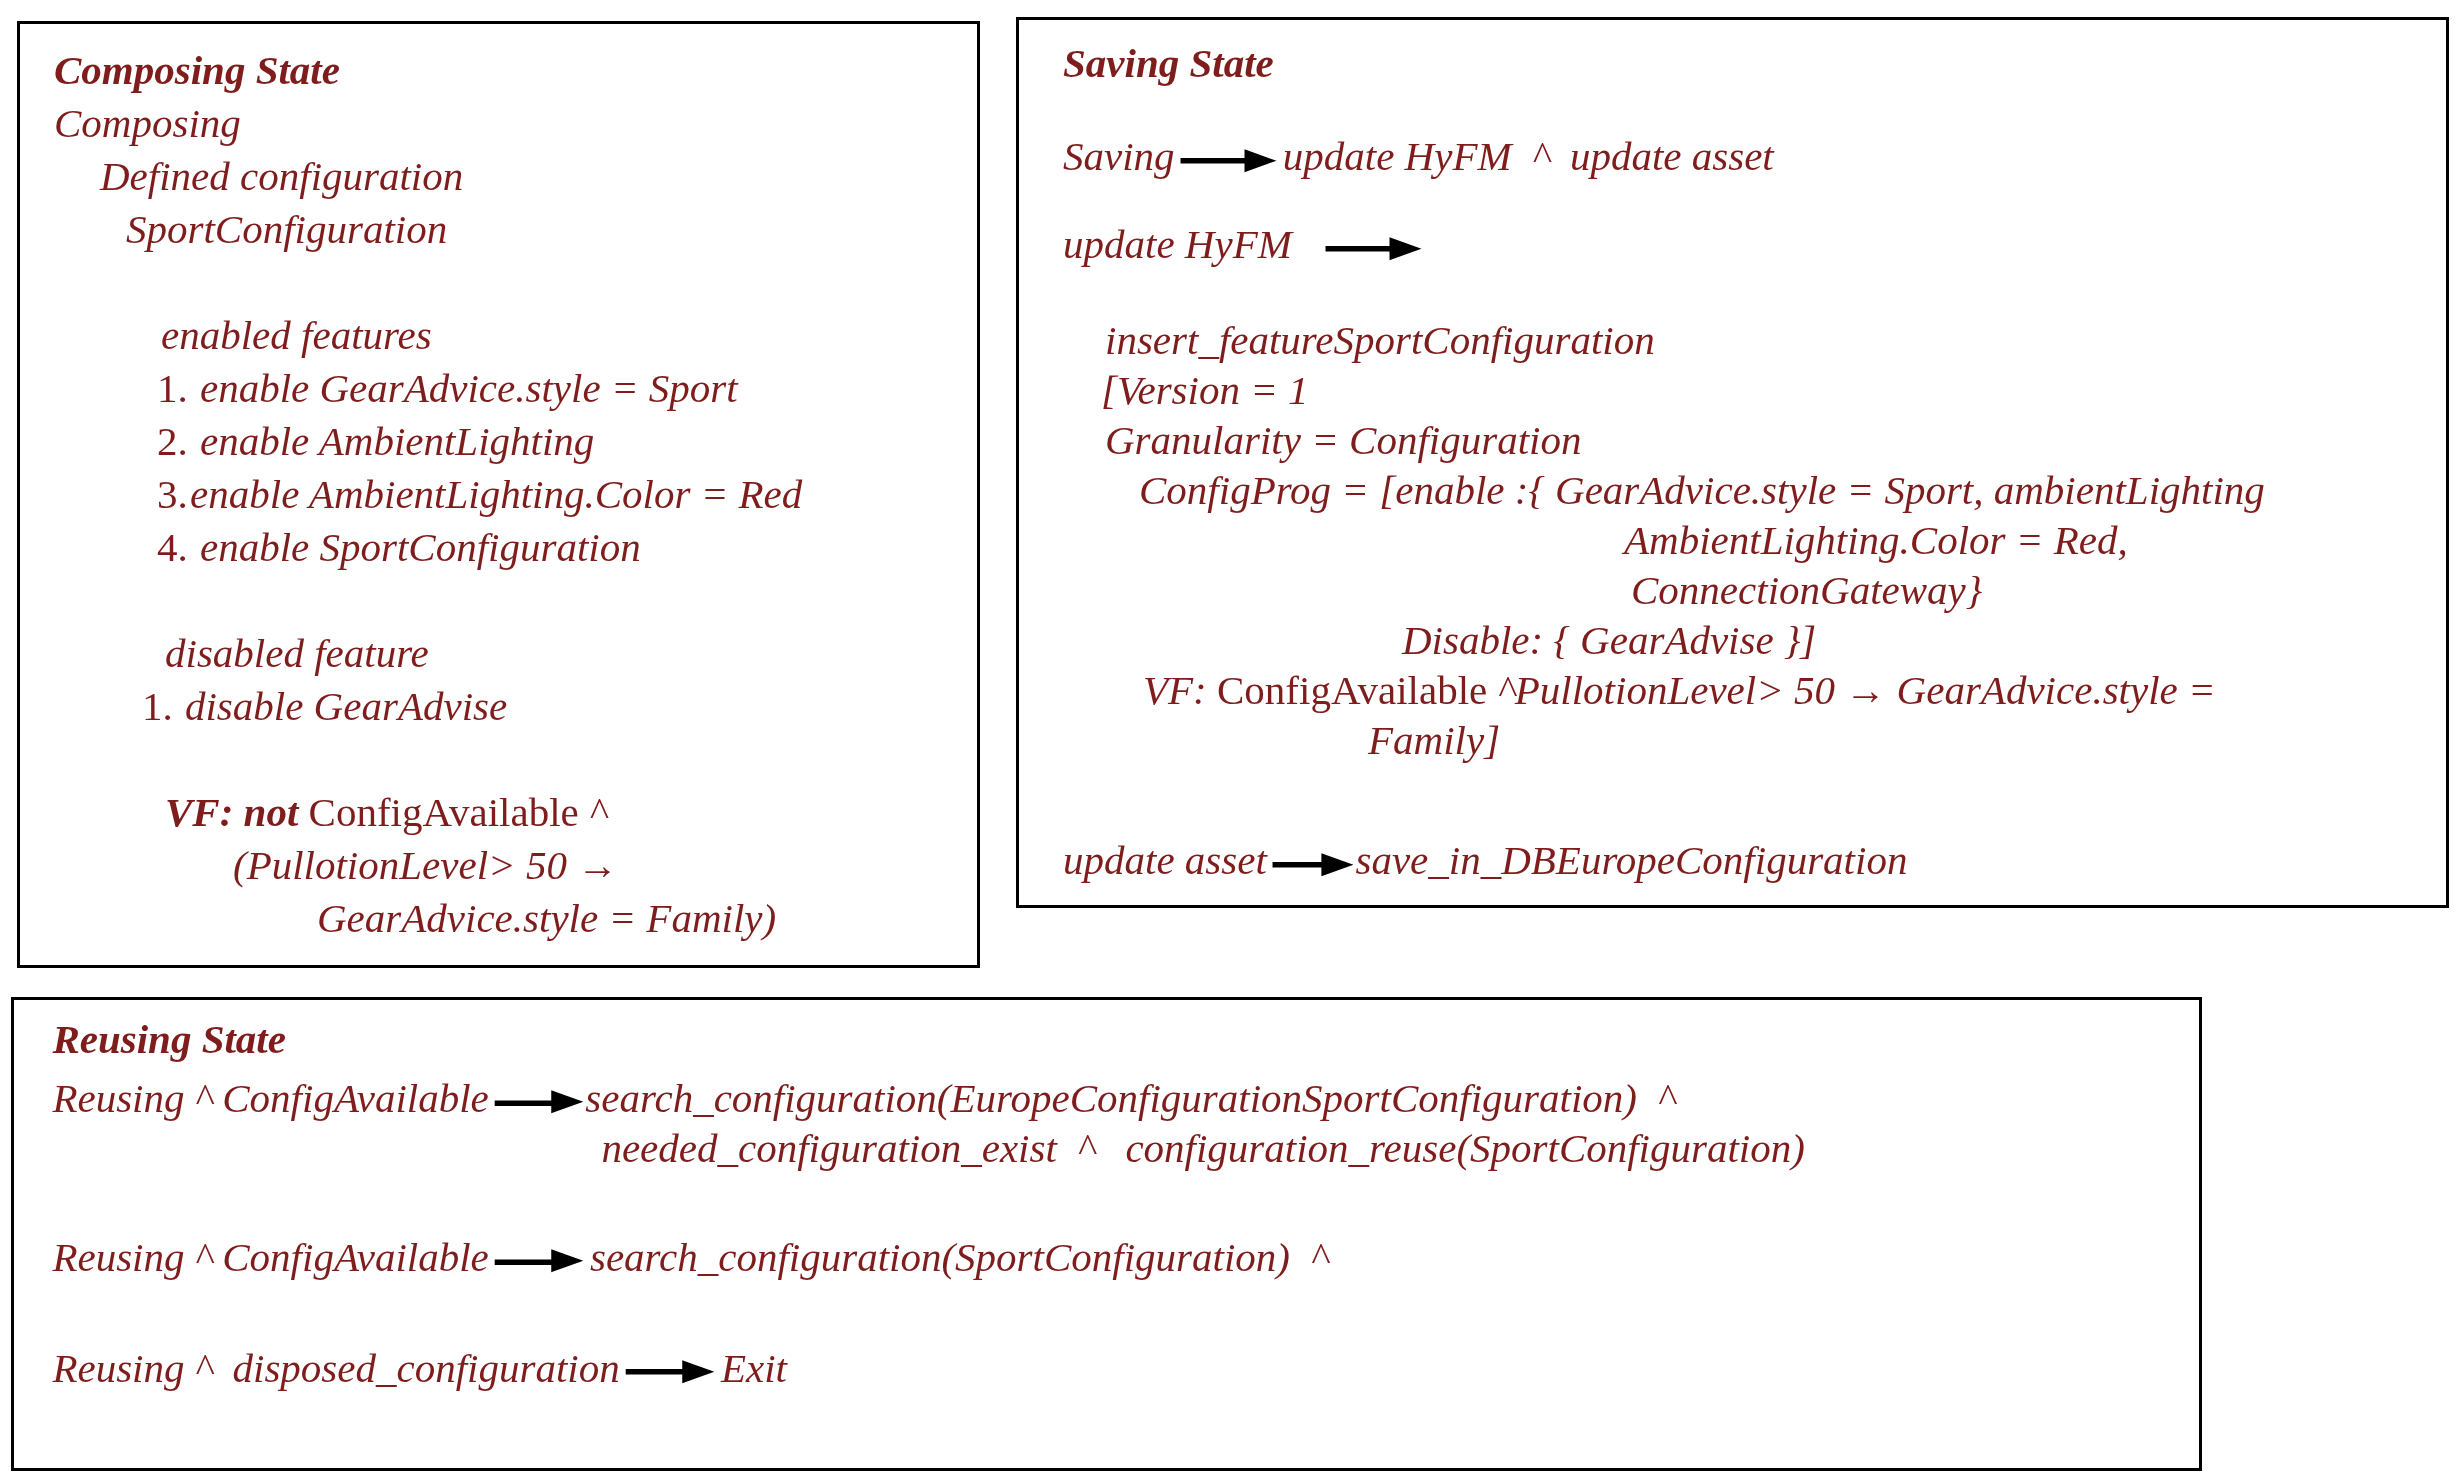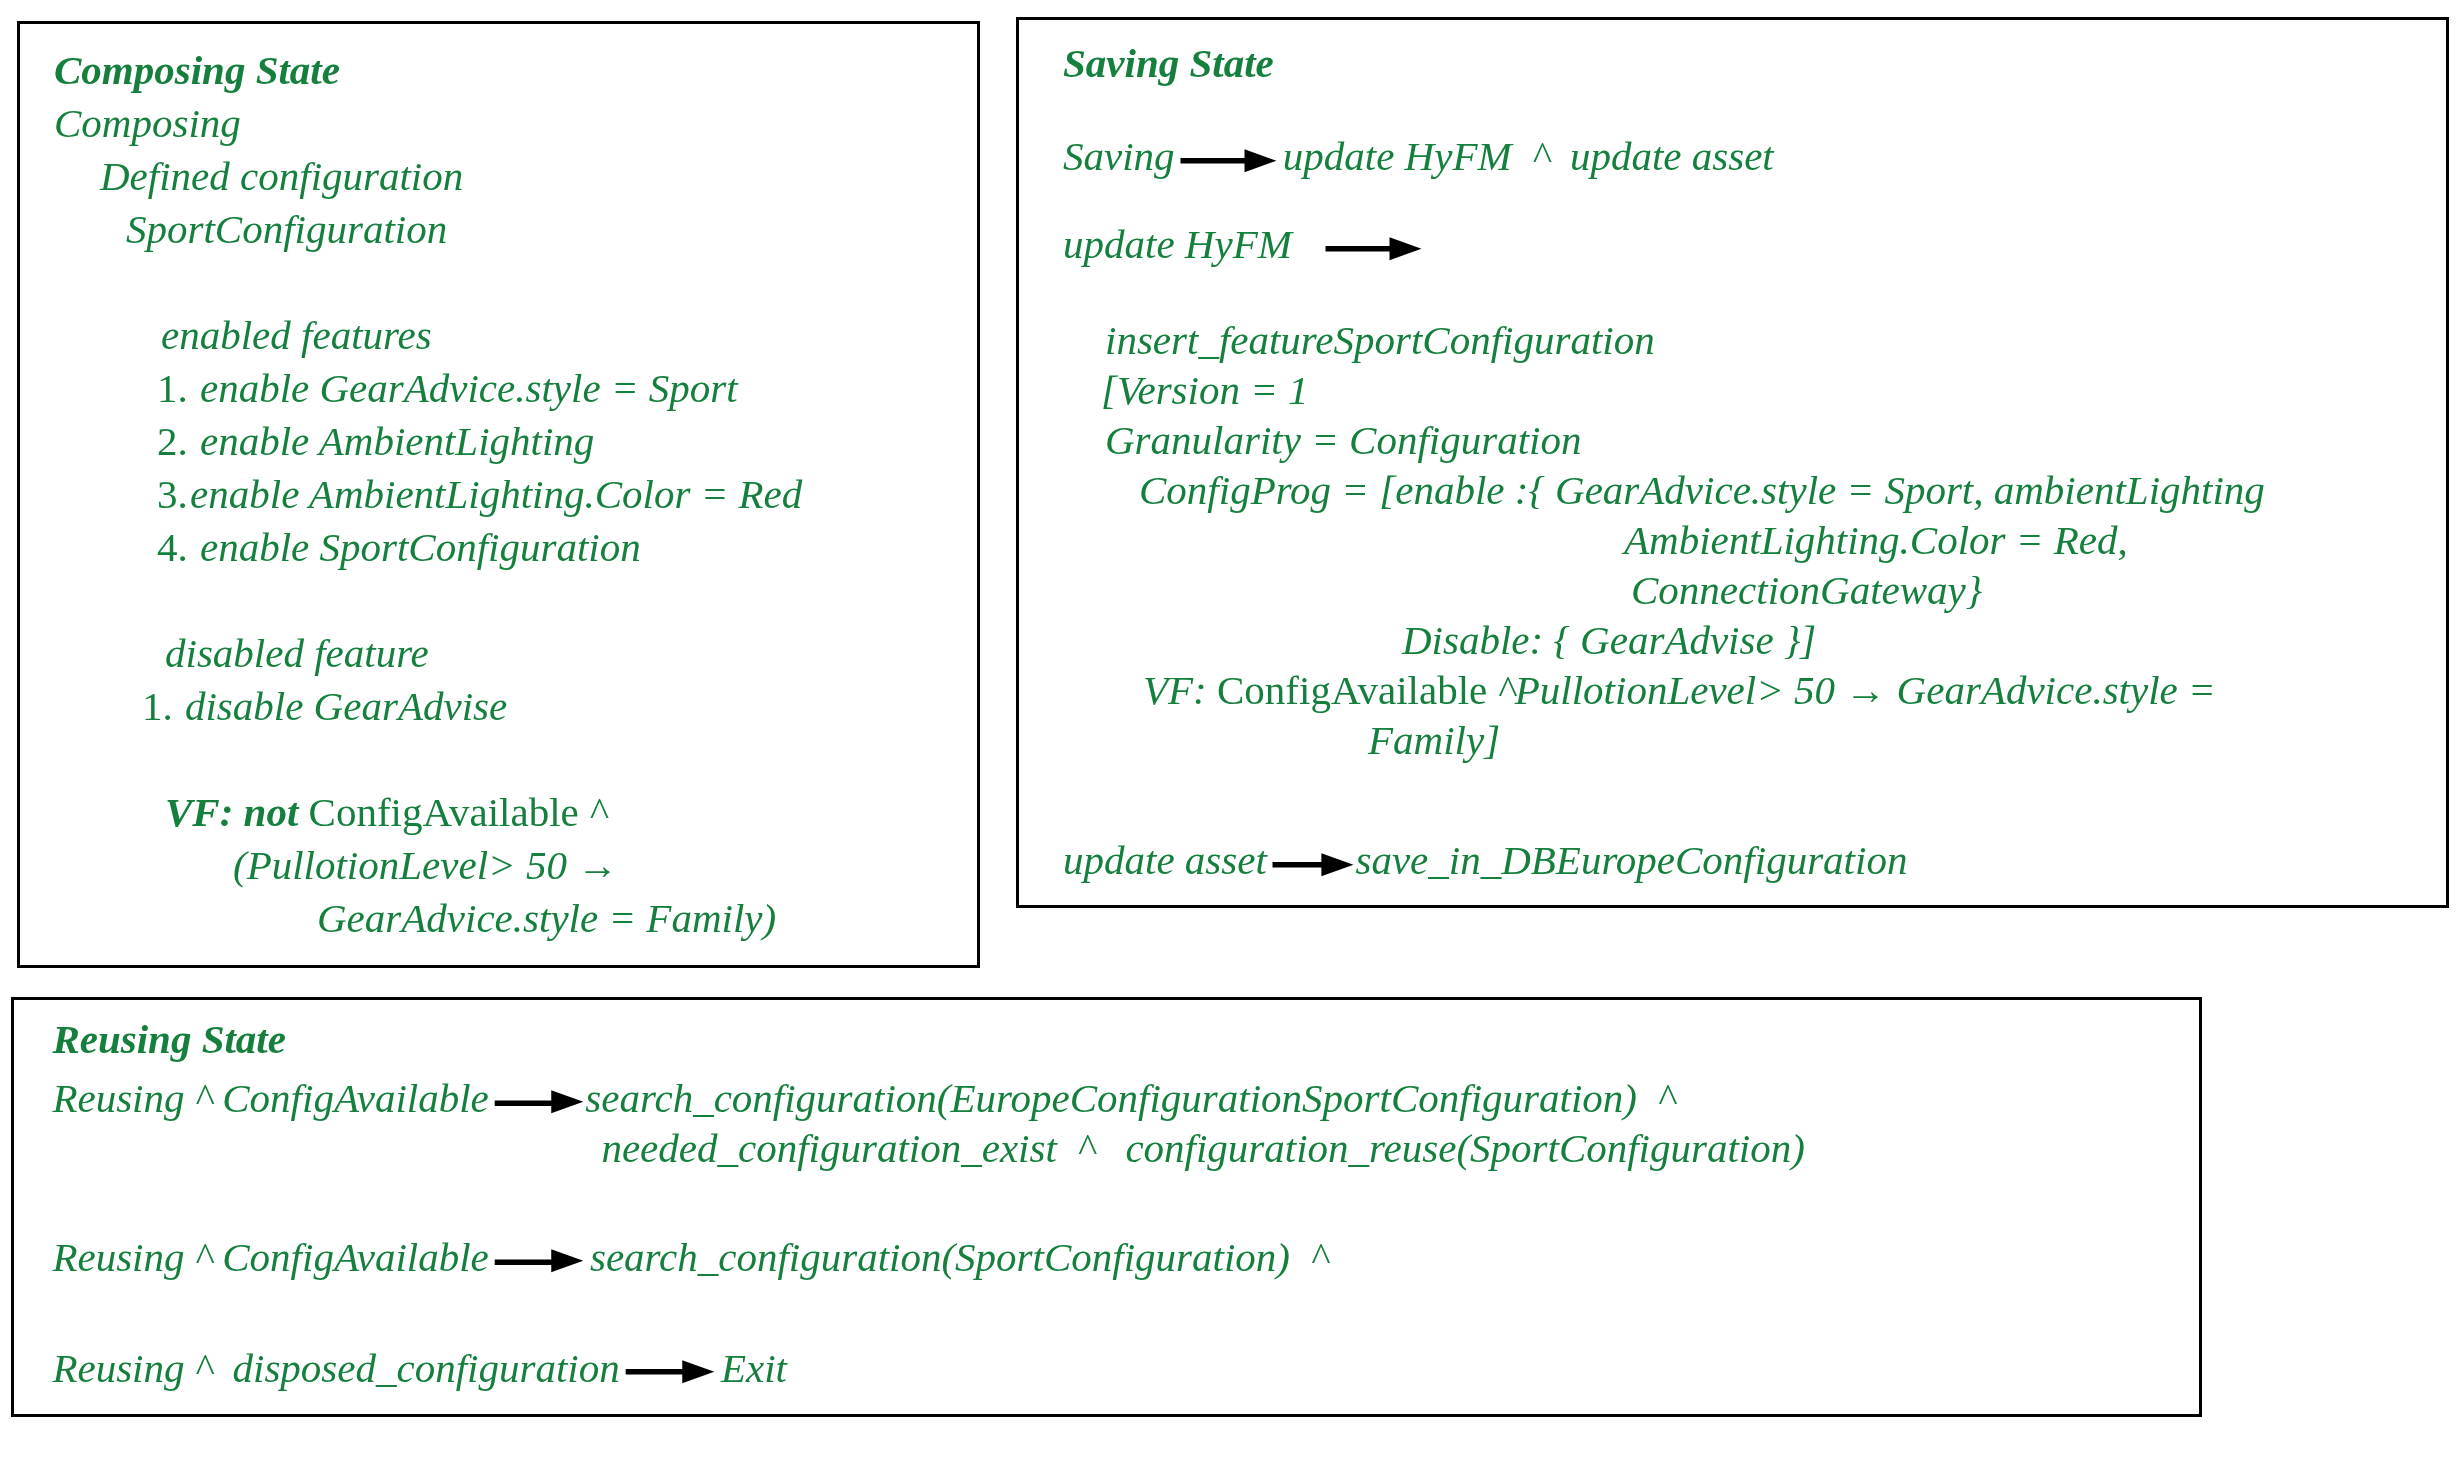--- a/index.html
+++ b/index.html
@@ -1,31 +1,31 @@
 <!DOCTYPE html>
 <html style="font-size:12.2px"><head>
 <meta charset="utf-8">
 <style>
   html,body { margin:0; padding:0; background:#ffffff; }
   .page {
     position:relative;
     width:2462px; height:1484px;
     background:#ffffff;
-    color:#15803d;
+    color:#7f1d1d;
     font-family:"Liberation Serif","DejaVu Serif",serif;
   }
   .box {
     position:absolute;
     border:3.8px solid #000;
     background:#fff;
     box-sizing:border-box;
   }
   .box-composing { left:17px;  top:21.4px;   width:963px; height:947px; padding:20px 0 0 34px; }
   .box-saving    { left:1016px; top:17px;  width:1433px; height:891px; padding:18.3px 0 0 44px; }
-  .box-reusing   { left:11.4px;  top:997px; width:2191px; height:420px;  padding:13.7px 0 0 38px; }
+  .box-reusing   { left:11.4px;  top:997px; width:2191px; height:474px;  padding:13.7px 0 0 38px; }
 
   .line {
     white-space:pre;
     font-style:italic;
     font-size:41px;
     line-height:53px;
     height:53px;
   }
   .box-saving .line, .box-reusing .line { line-height:50px; height:50px; }
 

